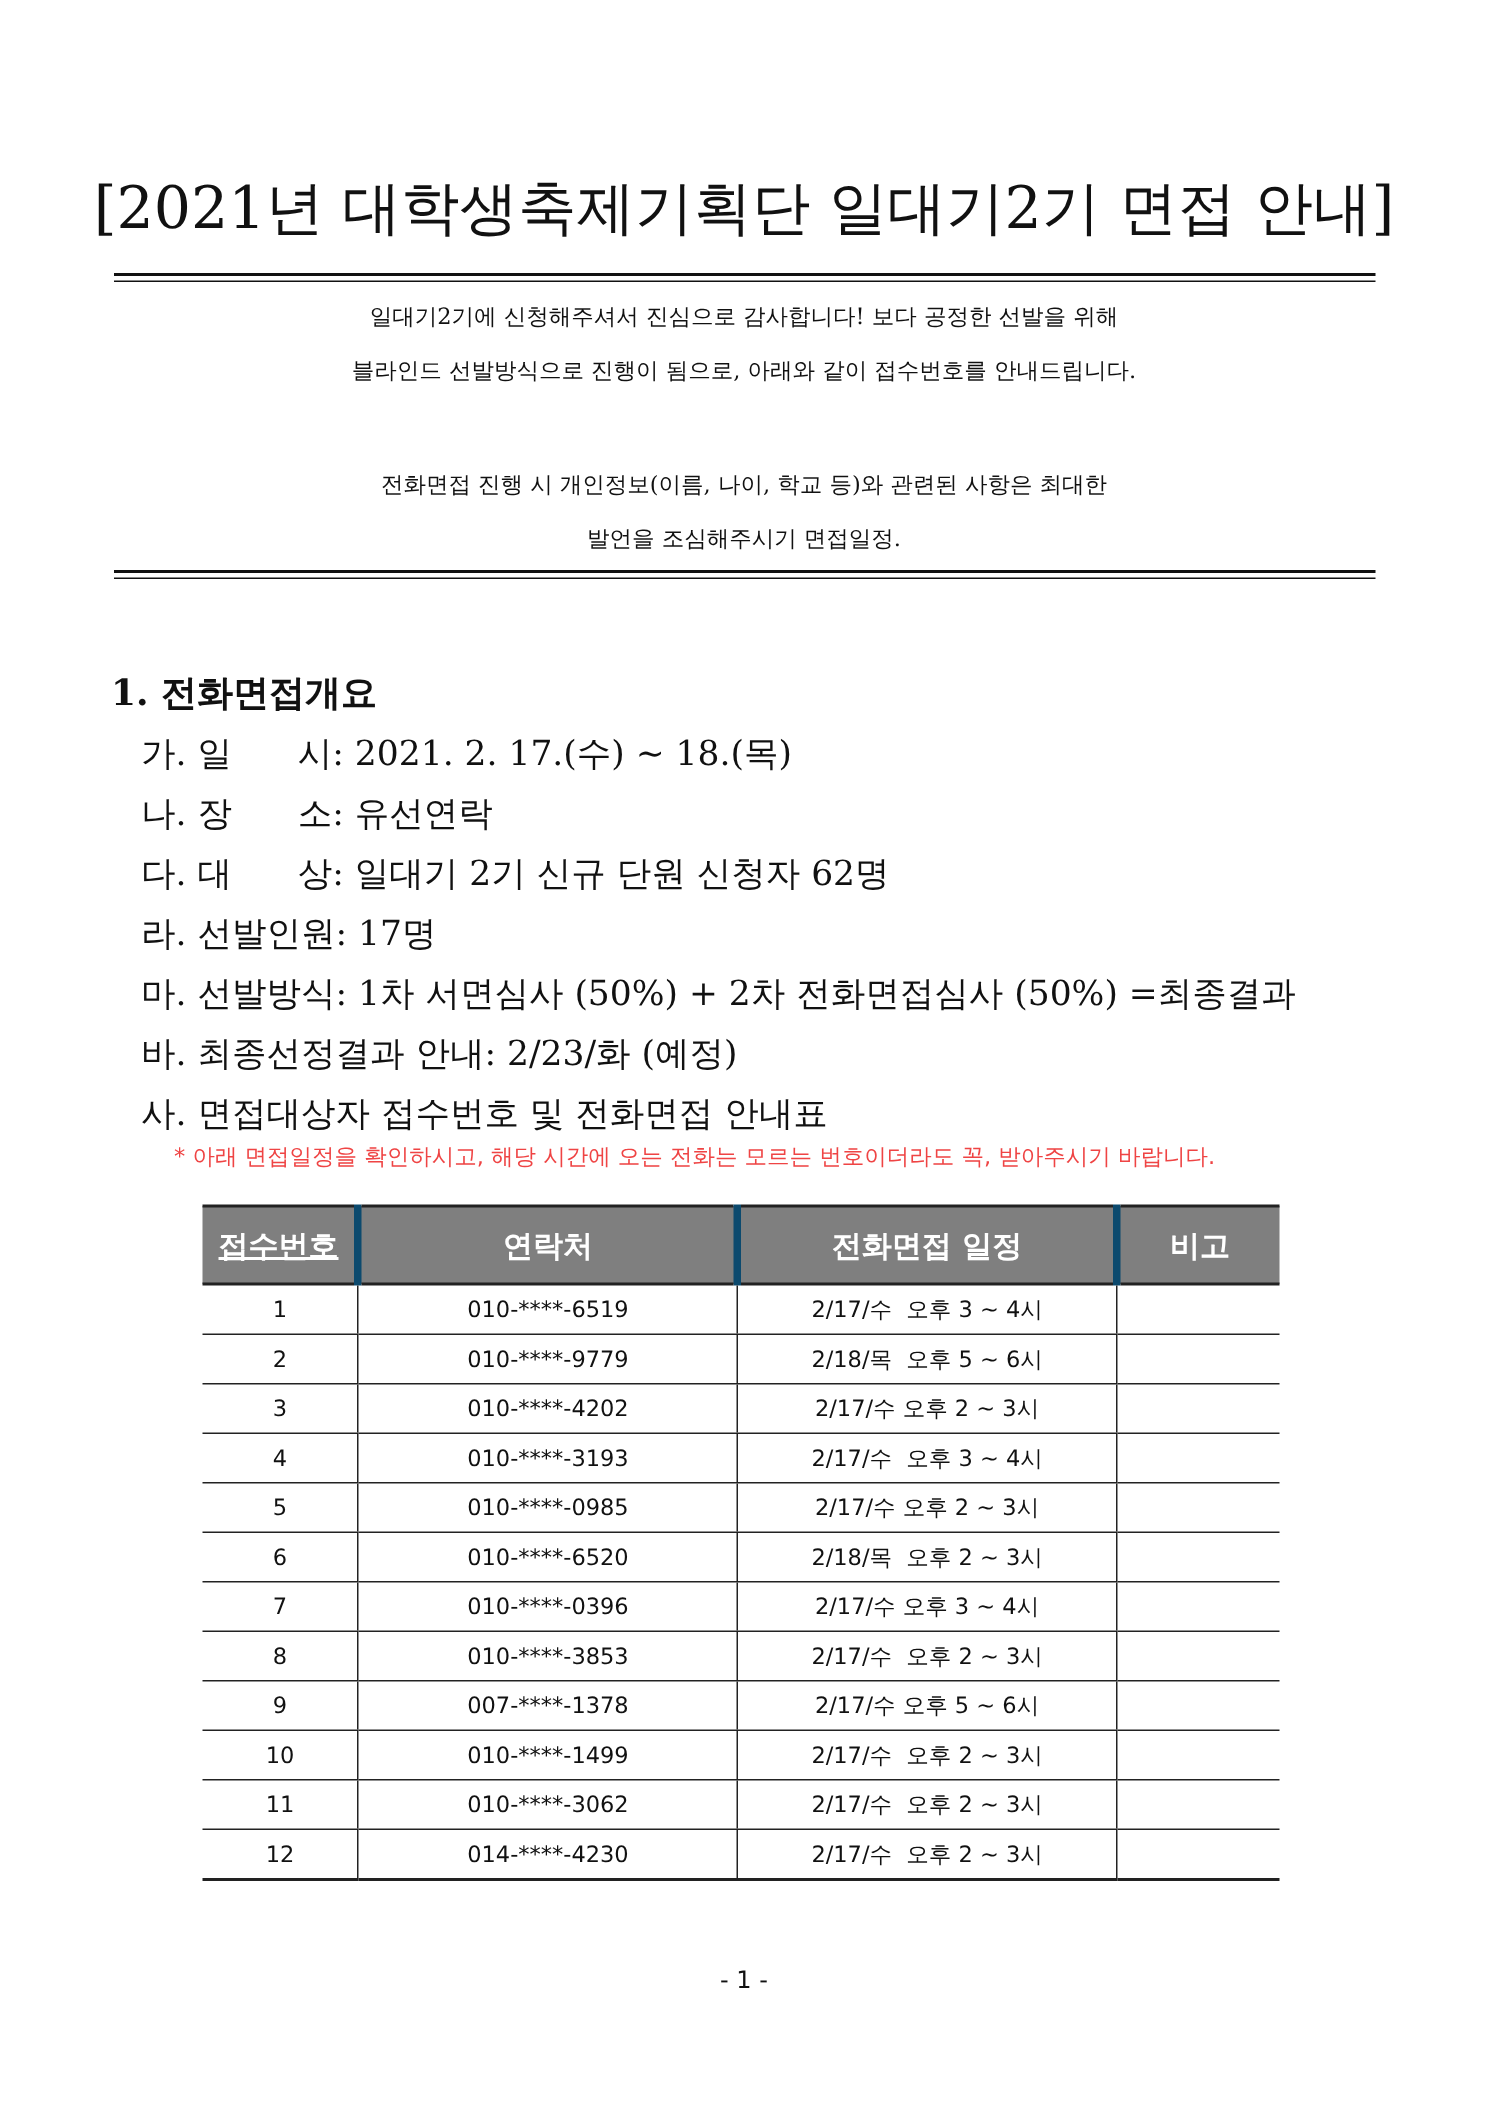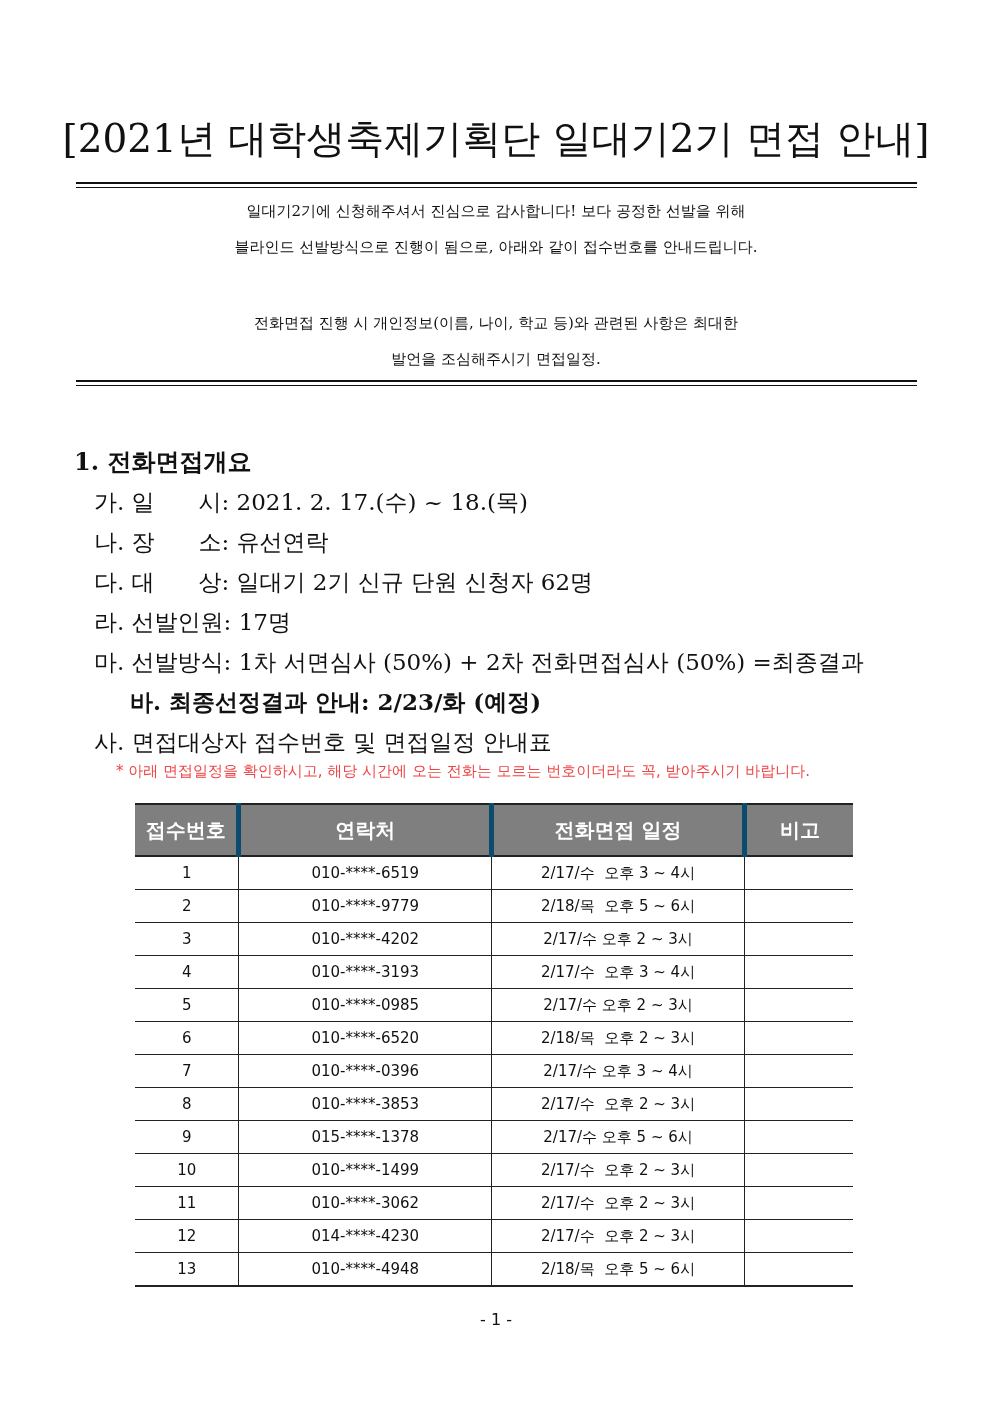--- a/index.html
+++ b/index.html
@@ -5,28 +5,28 @@
   html, body { margin:0; padding:0; background:#ffffff; }
   body { width:992px; height:1403px; position:relative; overflow:hidden;
          font-family:"DejaVu Serif", serif; color:#111; }
   .title { position:absolute; left:0; width:992px; top:112px; text-align:center;
            font-size:39px; letter-spacing:0px; font-family:"DejaVu Serif", serif; white-space:nowrap; }
   .dbl { position:absolute; left:76px; width:841px; height:6px;
          border-top:2px solid #111; border-bottom:1px solid #111; box-sizing:border-box; }
   .intro { position:absolute; left:0; width:992px; text-align:center; font-size:15px; line-height:36px; white-space:nowrap; }
   .sec { position:absolute; left:74px; font-size:24px; font-weight:bold; white-space:nowrap; }
   .item { position:absolute; left:94px; font-size:23px; white-space:nowrap; }
-  .item.bold { font-weight:bold;margin-left:36px; }
+  .item.bold { font-weight:normal; }
   .lbl { display:inline-block;text-align:right; }
   .note { position:absolute; left:116px; top:762px; font-size:15px; color:#ef4444; white-space:nowrap;
           font-family:"DejaVu Sans", sans-serif; }
   table { position:absolute; left:135px; top:803px; width:718px; border-collapse:collapse;
           font-family:"DejaVu Sans", sans-serif; font-size:15px; }
   th { background:#7f7f7f; color:#fff; font-weight:bold; font-size:20px; height:48px; border-left:5px solid #0c4a6e; border-top:2px solid #222; border-bottom:2px solid #222; }
-  th:first-child { border-left:none; }
+  th:first-child { border-left:none;text-decoration:underline; }
   td { height:30px; border-top:1px solid #222; border-bottom:1px solid #222; border-left:1px solid #222; text-align:center; color:#111; }
   td:first-child { border-left:none; }
   tr:last-child td { border-bottom:2px solid #222; }
   .c1 { width:103px; } .c2 { width:254px; } .c3 { width:250px; } .c4 { width:108px; }
   .footer { position:absolute; left:0; width:992px; top:1310px; text-align:center; font-size:16px; font-family:"DejaVu Sans", sans-serif; }
 </style>
 </head>
 <body>
 
 <div class="title">[2021년 대학생축제기획단 일대기2기 면접 안내]</div>
@@ -60,21 +60,21 @@
 <div class="item" style="top:647px">
   <span class="lbl">마. 선발방식:</span>
   <span>1차 서면심사 (50%) + 2차 전화면접심사 (50%) =최종결과</span>
 </div>
 <div class="item bold" style="top:687px">
   <span class="lbl">바. 최종선정결과 안내:</span>
   <span>2/23/화 (예정)</span>
 </div>
 <div class="item" style="top:727px">
   <span class="lbl">사.</span>
-  <span>면접대상자 접수번호 및 면접일정 안내표</span>
+  <span>면접대상자 접수번호 및 전화면접 안내표</span>
 </div>
 
 <div class="note">* 아래 면접일정을 확인하시고, 해당 시간에 오는 전화는 모르는 번호이더라도 꼭, 받아주시기 바랍니다.</div>
 
 <table>
   <thead>
     <tr>
       <th class="c1">접수번호</th>
       <th class="c2">연락처</th>
       <th class="c3">전화면접 일정</th>
@@ -125,21 +125,21 @@
         <td></td>
       </tr>
     <tr>
         <td>8</td>
         <td>010-****-3853</td>
         <td style="white-space:pre">2/17/수  오후 2 ~ 3시</td>
         <td></td>
       </tr>
     <tr>
         <td>9</td>
-        <td>015-****-1378</td>
+        <td>007-****-1378</td>
         <td style="white-space:pre">2/17/수 오후 5 ~ 6시</td>
         <td></td>
       </tr>
     <tr>
         <td>10</td>
         <td>010-****-1499</td>
         <td style="white-space:pre">2/17/수  오후 2 ~ 3시</td>
         <td></td>
       </tr>
     <tr>
@@ -147,22 +147,16 @@
         <td>010-****-3062</td>
         <td style="white-space:pre">2/17/수  오후 2 ~ 3시</td>
         <td></td>
       </tr>
     <tr>
         <td>12</td>
         <td>014-****-4230</td>
         <td style="white-space:pre">2/17/수  오후 2 ~ 3시</td>
         <td></td>
       </tr>
-    <tr>
-        <td>13</td>
-        <td>010-****-4948</td>
-        <td style="white-space:pre">2/18/목  오후 5 ~ 6시</td>
-        <td></td>
-      </tr>
   </tbody>
 </table>
 
 <div class="footer">- 1 -</div>
 
 </body></html>

